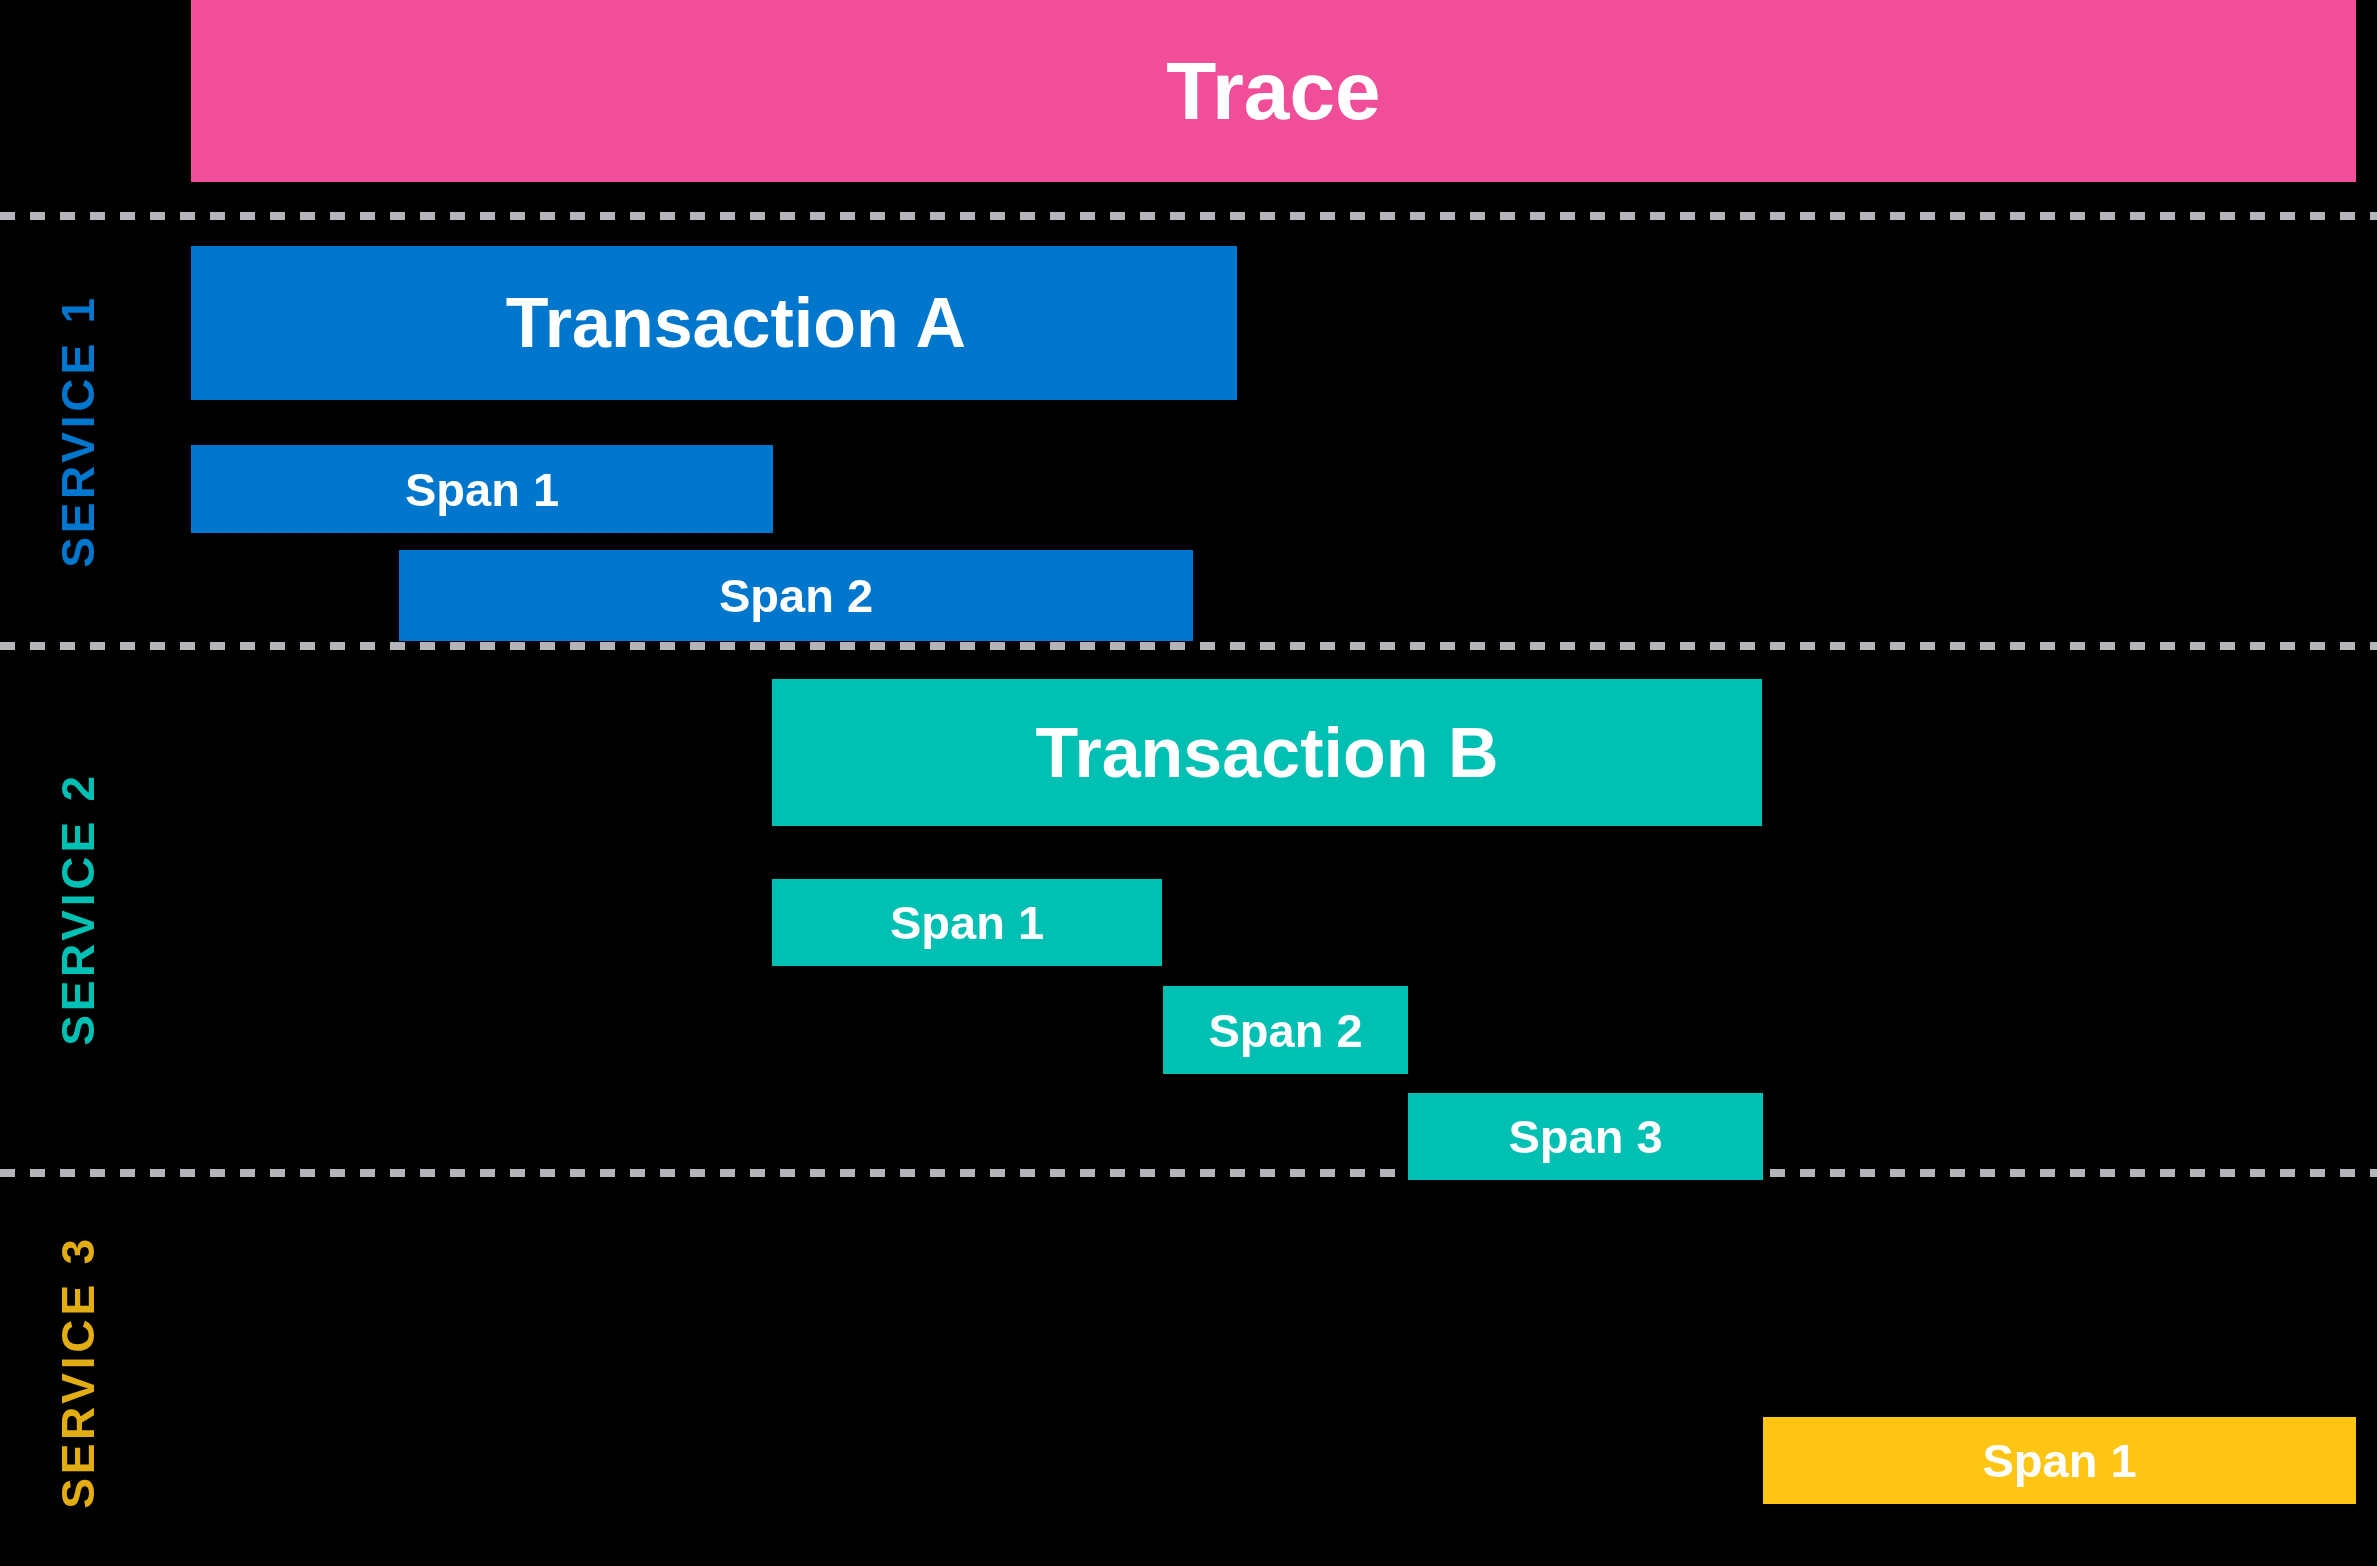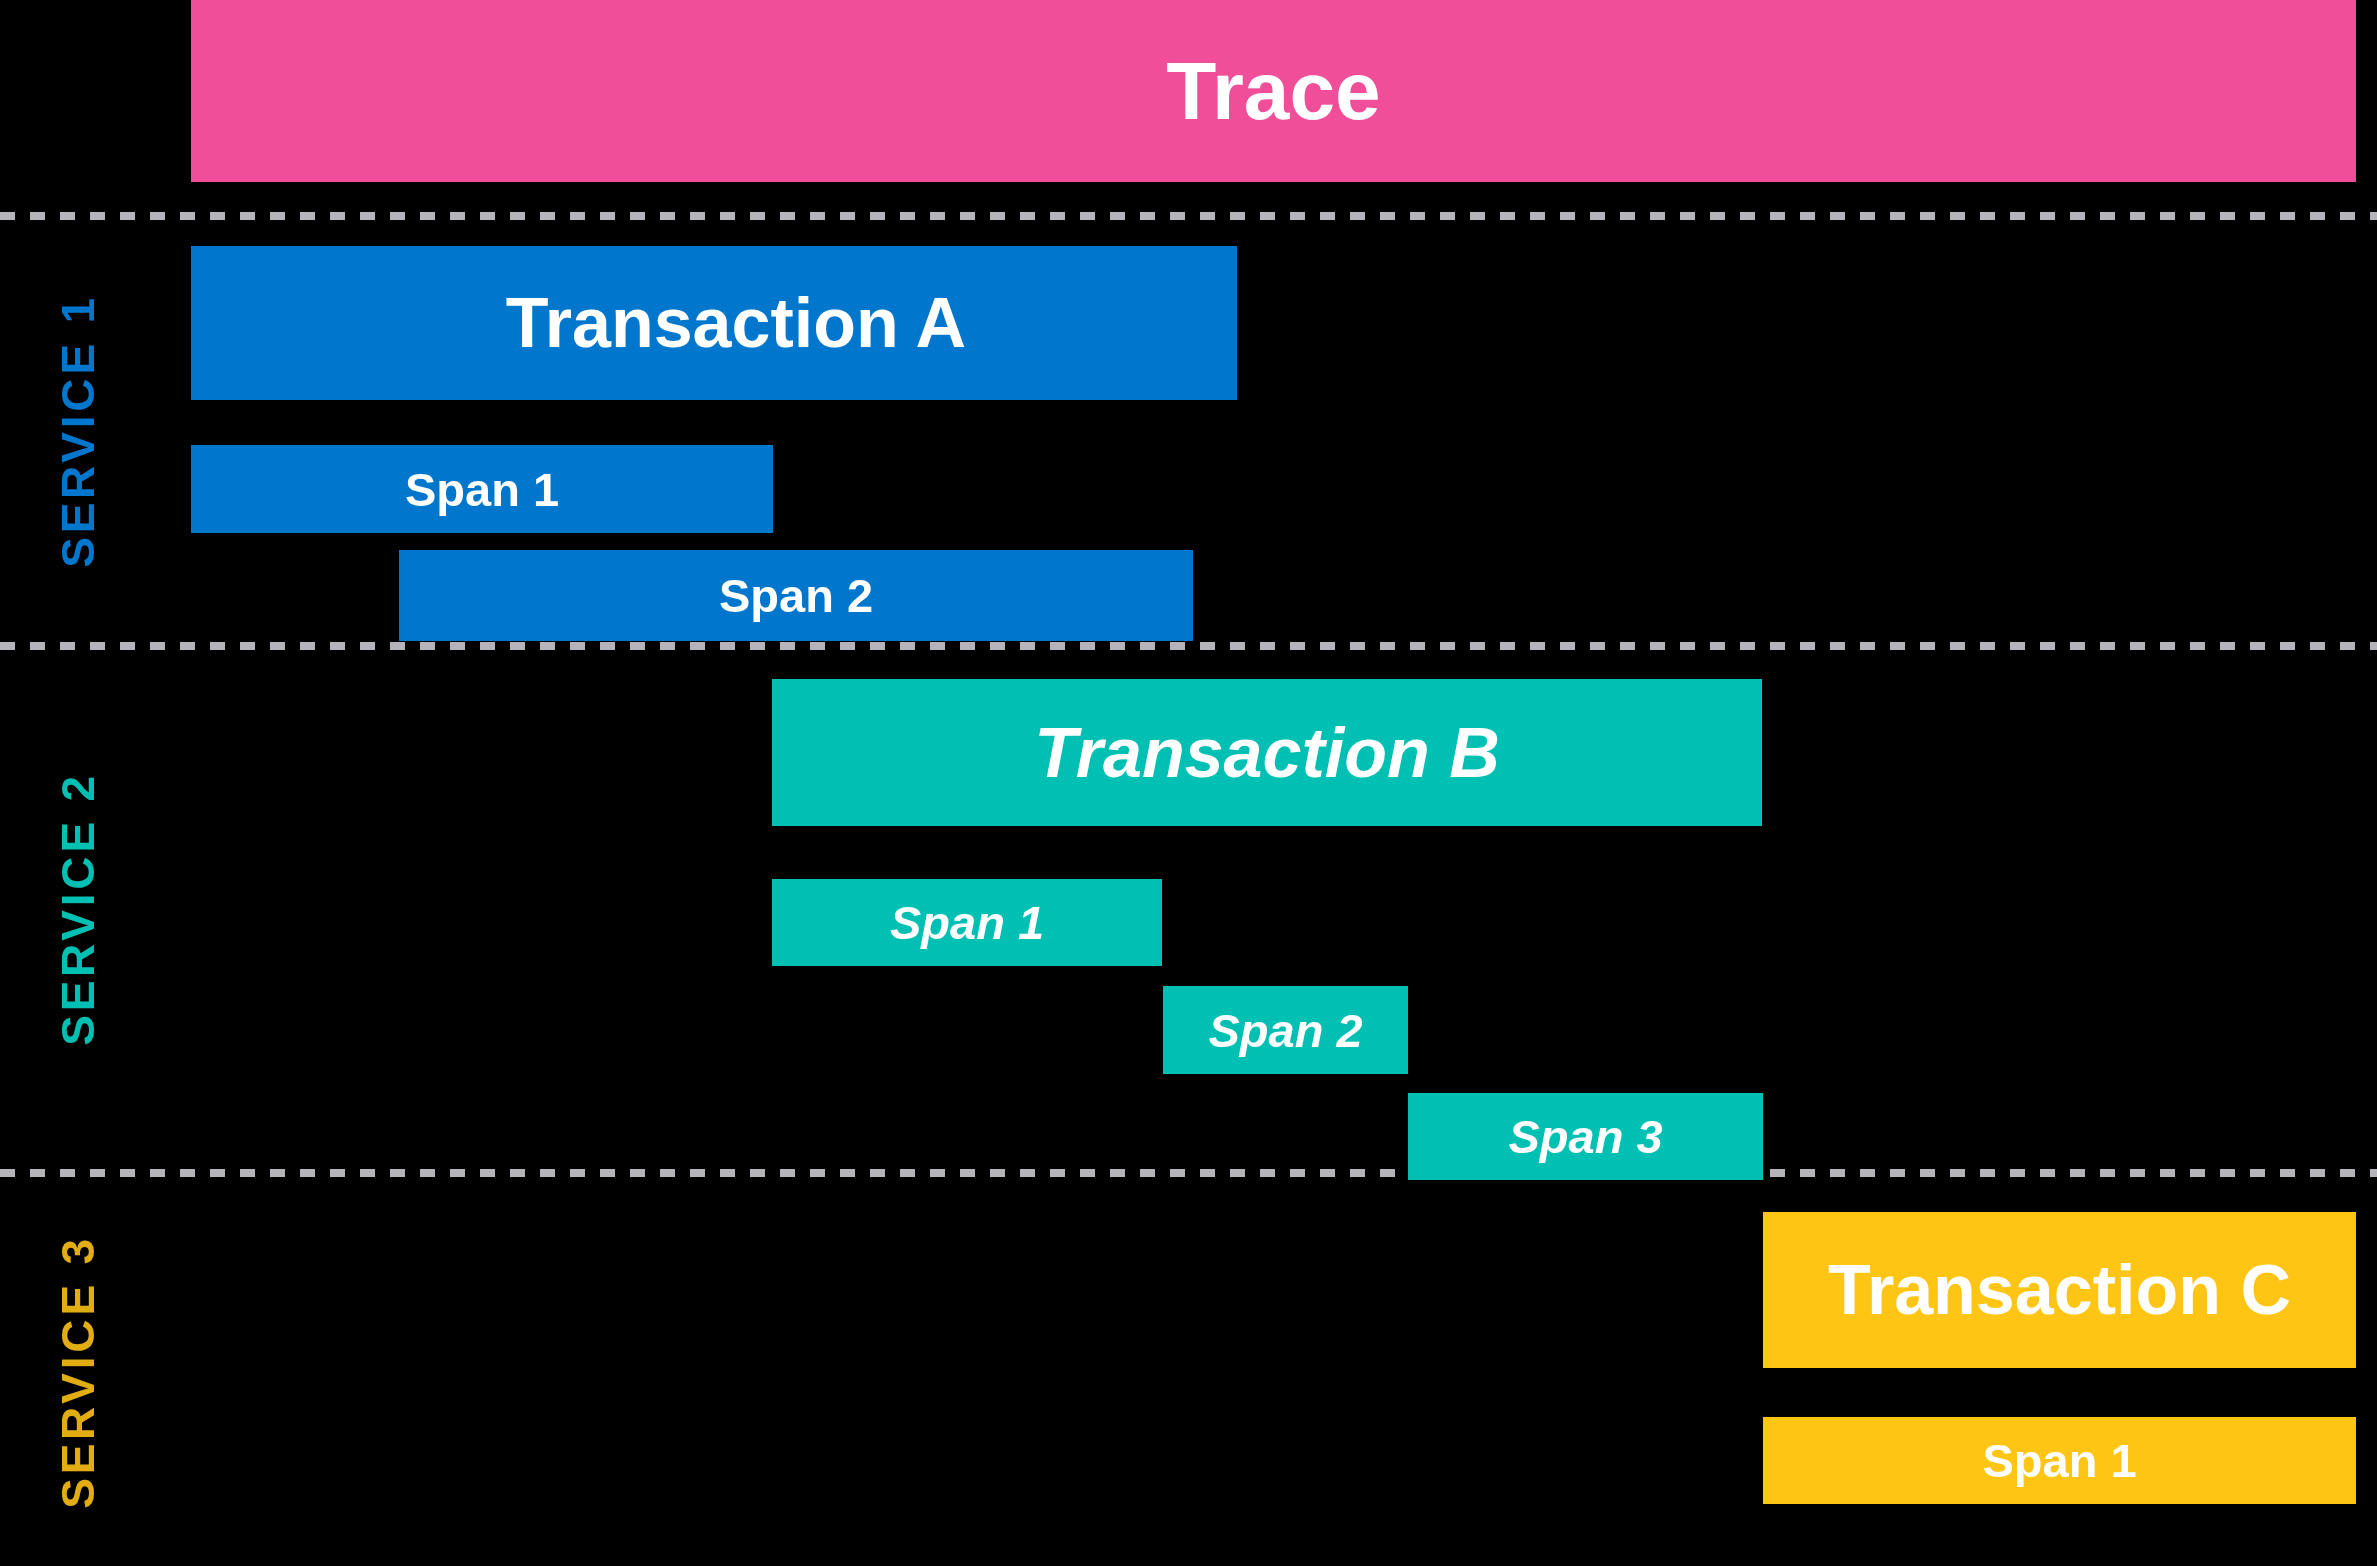--- a/index.html
+++ b/index.html
@@ -13,21 +13,21 @@
   .bar{
     position:absolute;
     display:flex;align-items:center;justify-content:center;
     color:var(--barText,#fff);
     font-weight:700;
   }
   .trace-bar{background:var(--trace);font-size:82px;}
   .t-bar{font-size:70px;}
   .s-bar{font-size:47px;margin-top:28px;}
   .svc1{background:var(--service1);}
-  .svc2{background:var(--service2);font-style:italic;}
+  .svc2{background:var(--service2);}
   .svc3{background:var(--service3);}
   .divider{
     position:absolute;left:0;width:2377px;height:8.4px;
     background:repeating-linear-gradient(90deg,var(--divider,#b4b4ba) 0 15.2px,transparent 15.2px 30px);
   }
   .service-label{
     position:absolute;left:30.5px;width:95px;
     display:flex;align-items:center;justify-content:center;
     font-weight:700;font-size:46px;letter-spacing:3.8px;
   }
@@ -78,21 +78,18 @@
   <div class="bar s-bar svc2" style="left:1163px;top:958px;width:245px;height:88px;">
     <span>Span 2</span>
   </div>
   <div class="bar s-bar svc2" style="left:1408px;top:1065px;width:355px;height:87px;">
     <span>Span 3</span>
   </div>
 
   <div class="service-label lbl3" style="top:1177px;height:389px;">
     <span>SERVICE 3</span>
   </div>
-  <div class="bar t-bar svc3" style="left:1763px;top:1212px;width:593px;height:156px;">
-    <span>Transaction C</span>
-  </div>
   <div class="bar s-bar svc3" style="left:1763px;top:1389px;width:593px;height:87px;">
     <span>Span 1</span>
   </div>
 
 </div>
 
 
 </body></html>

